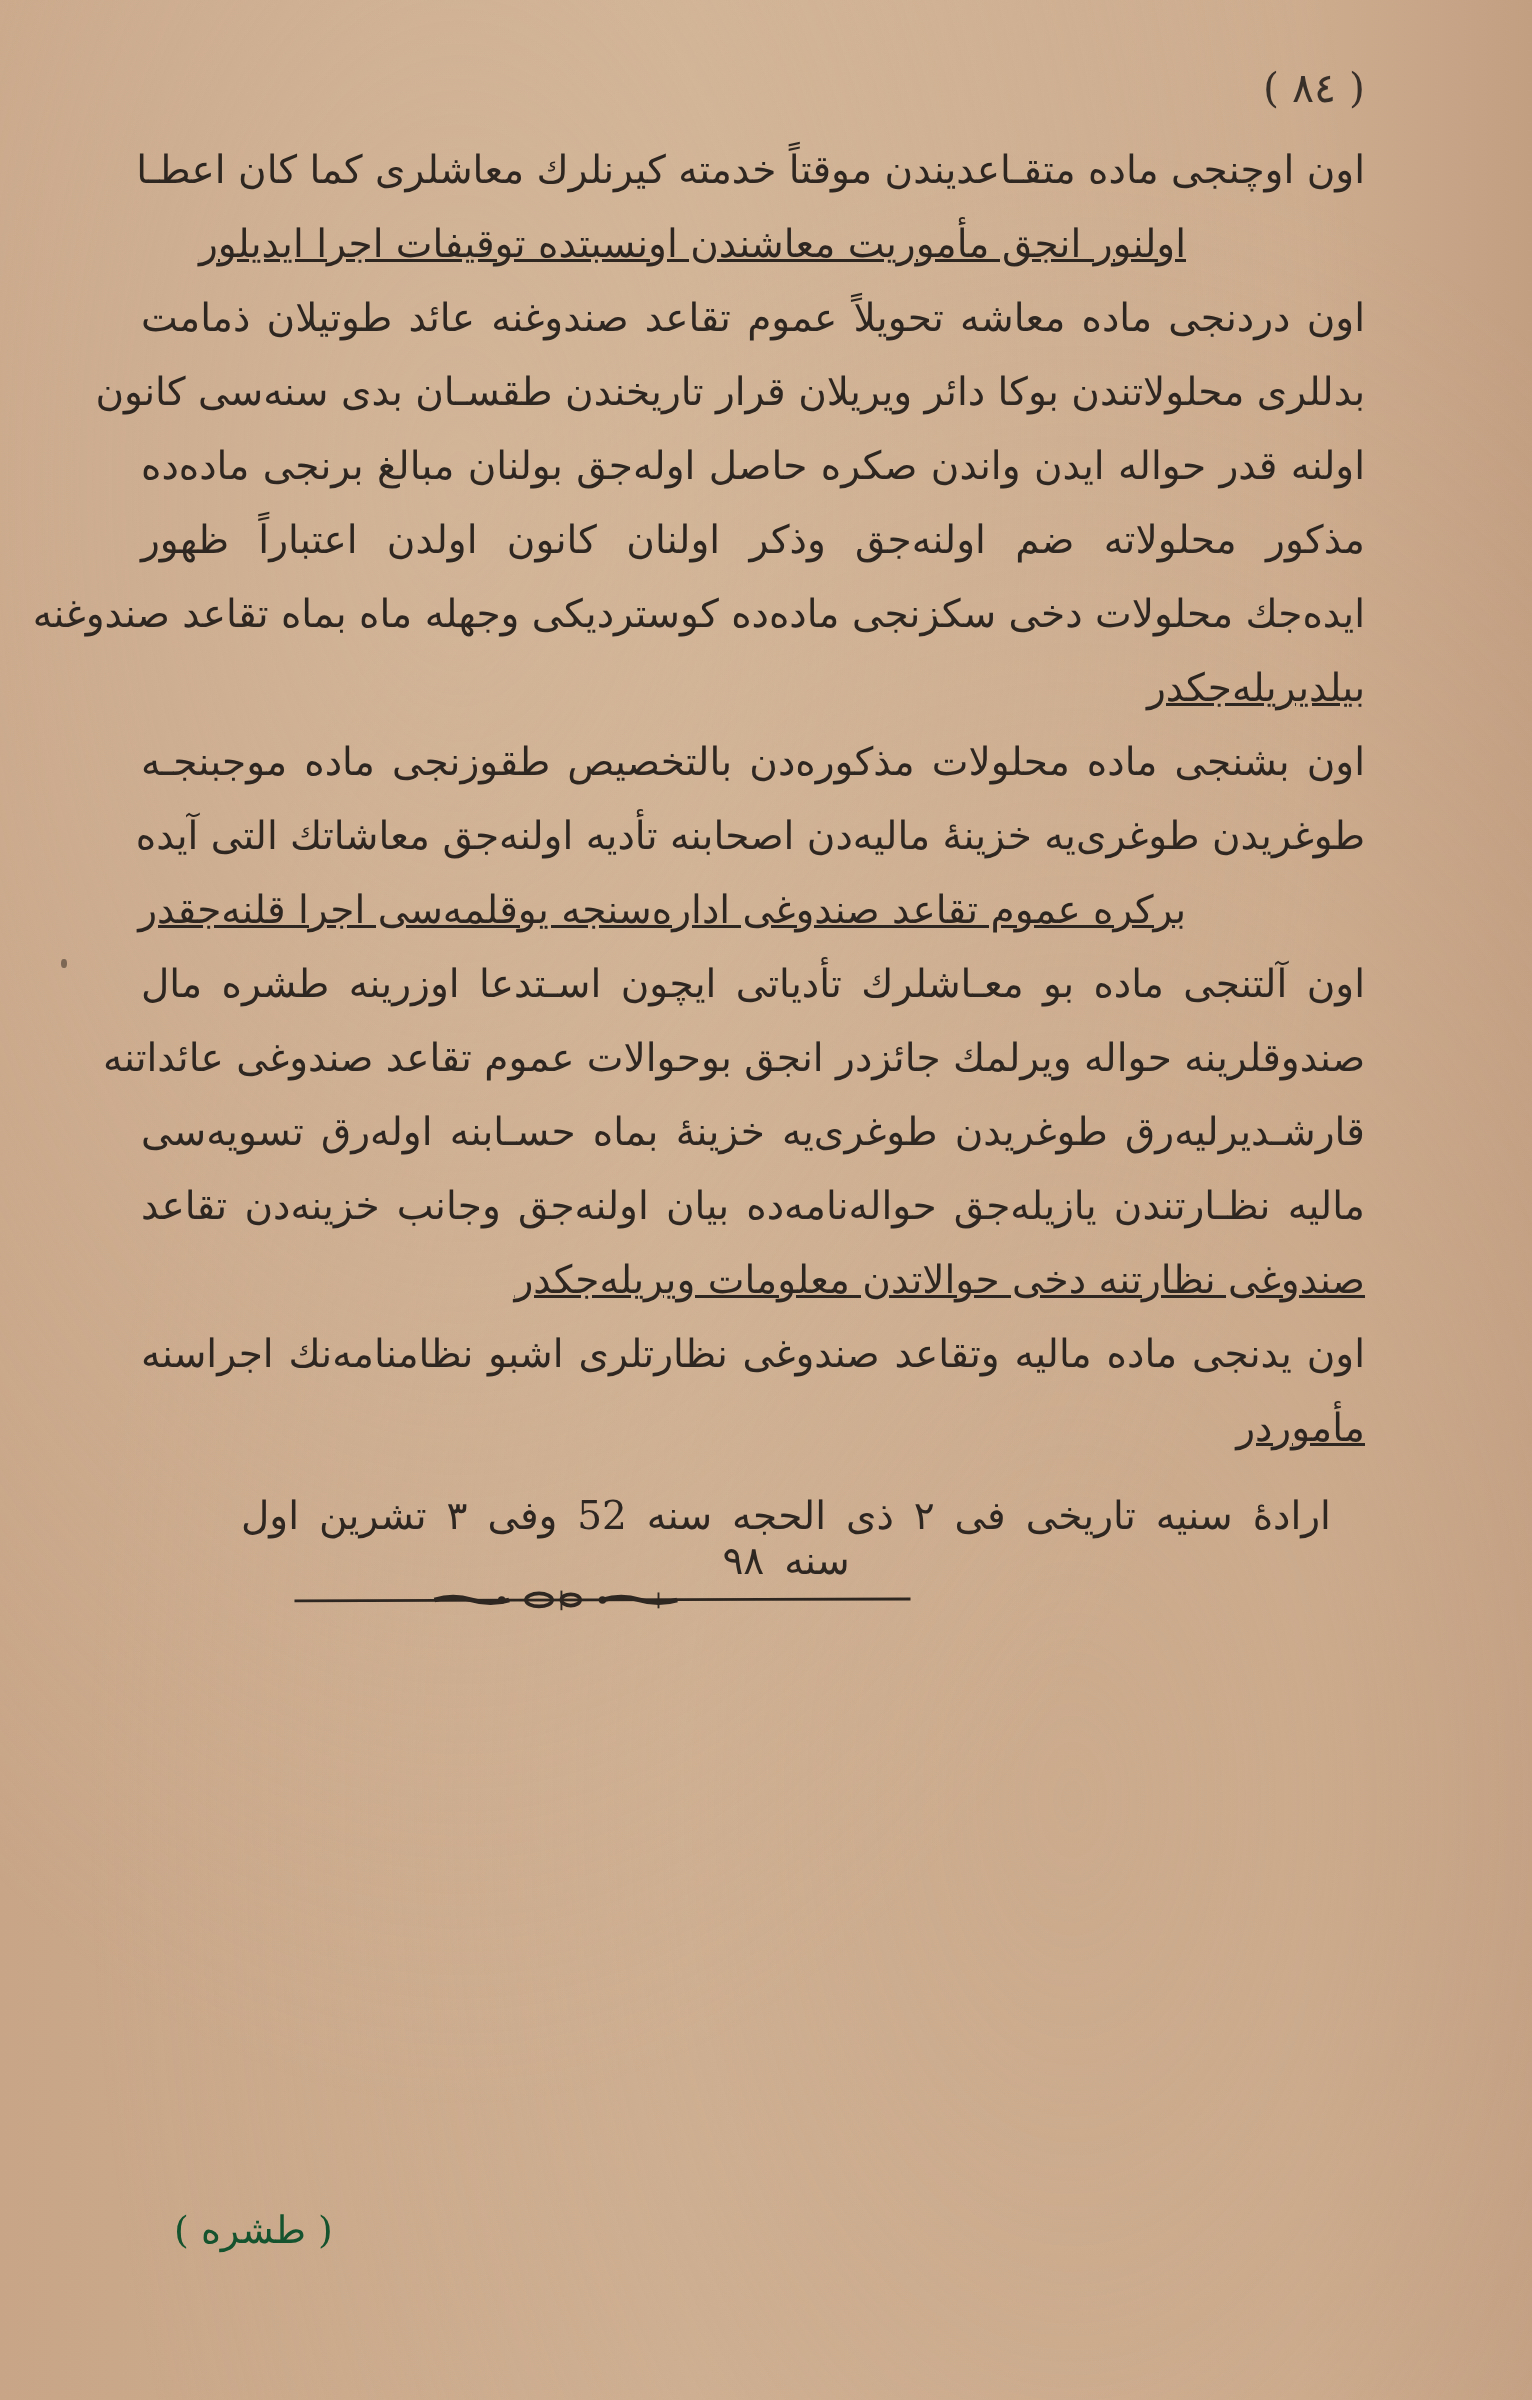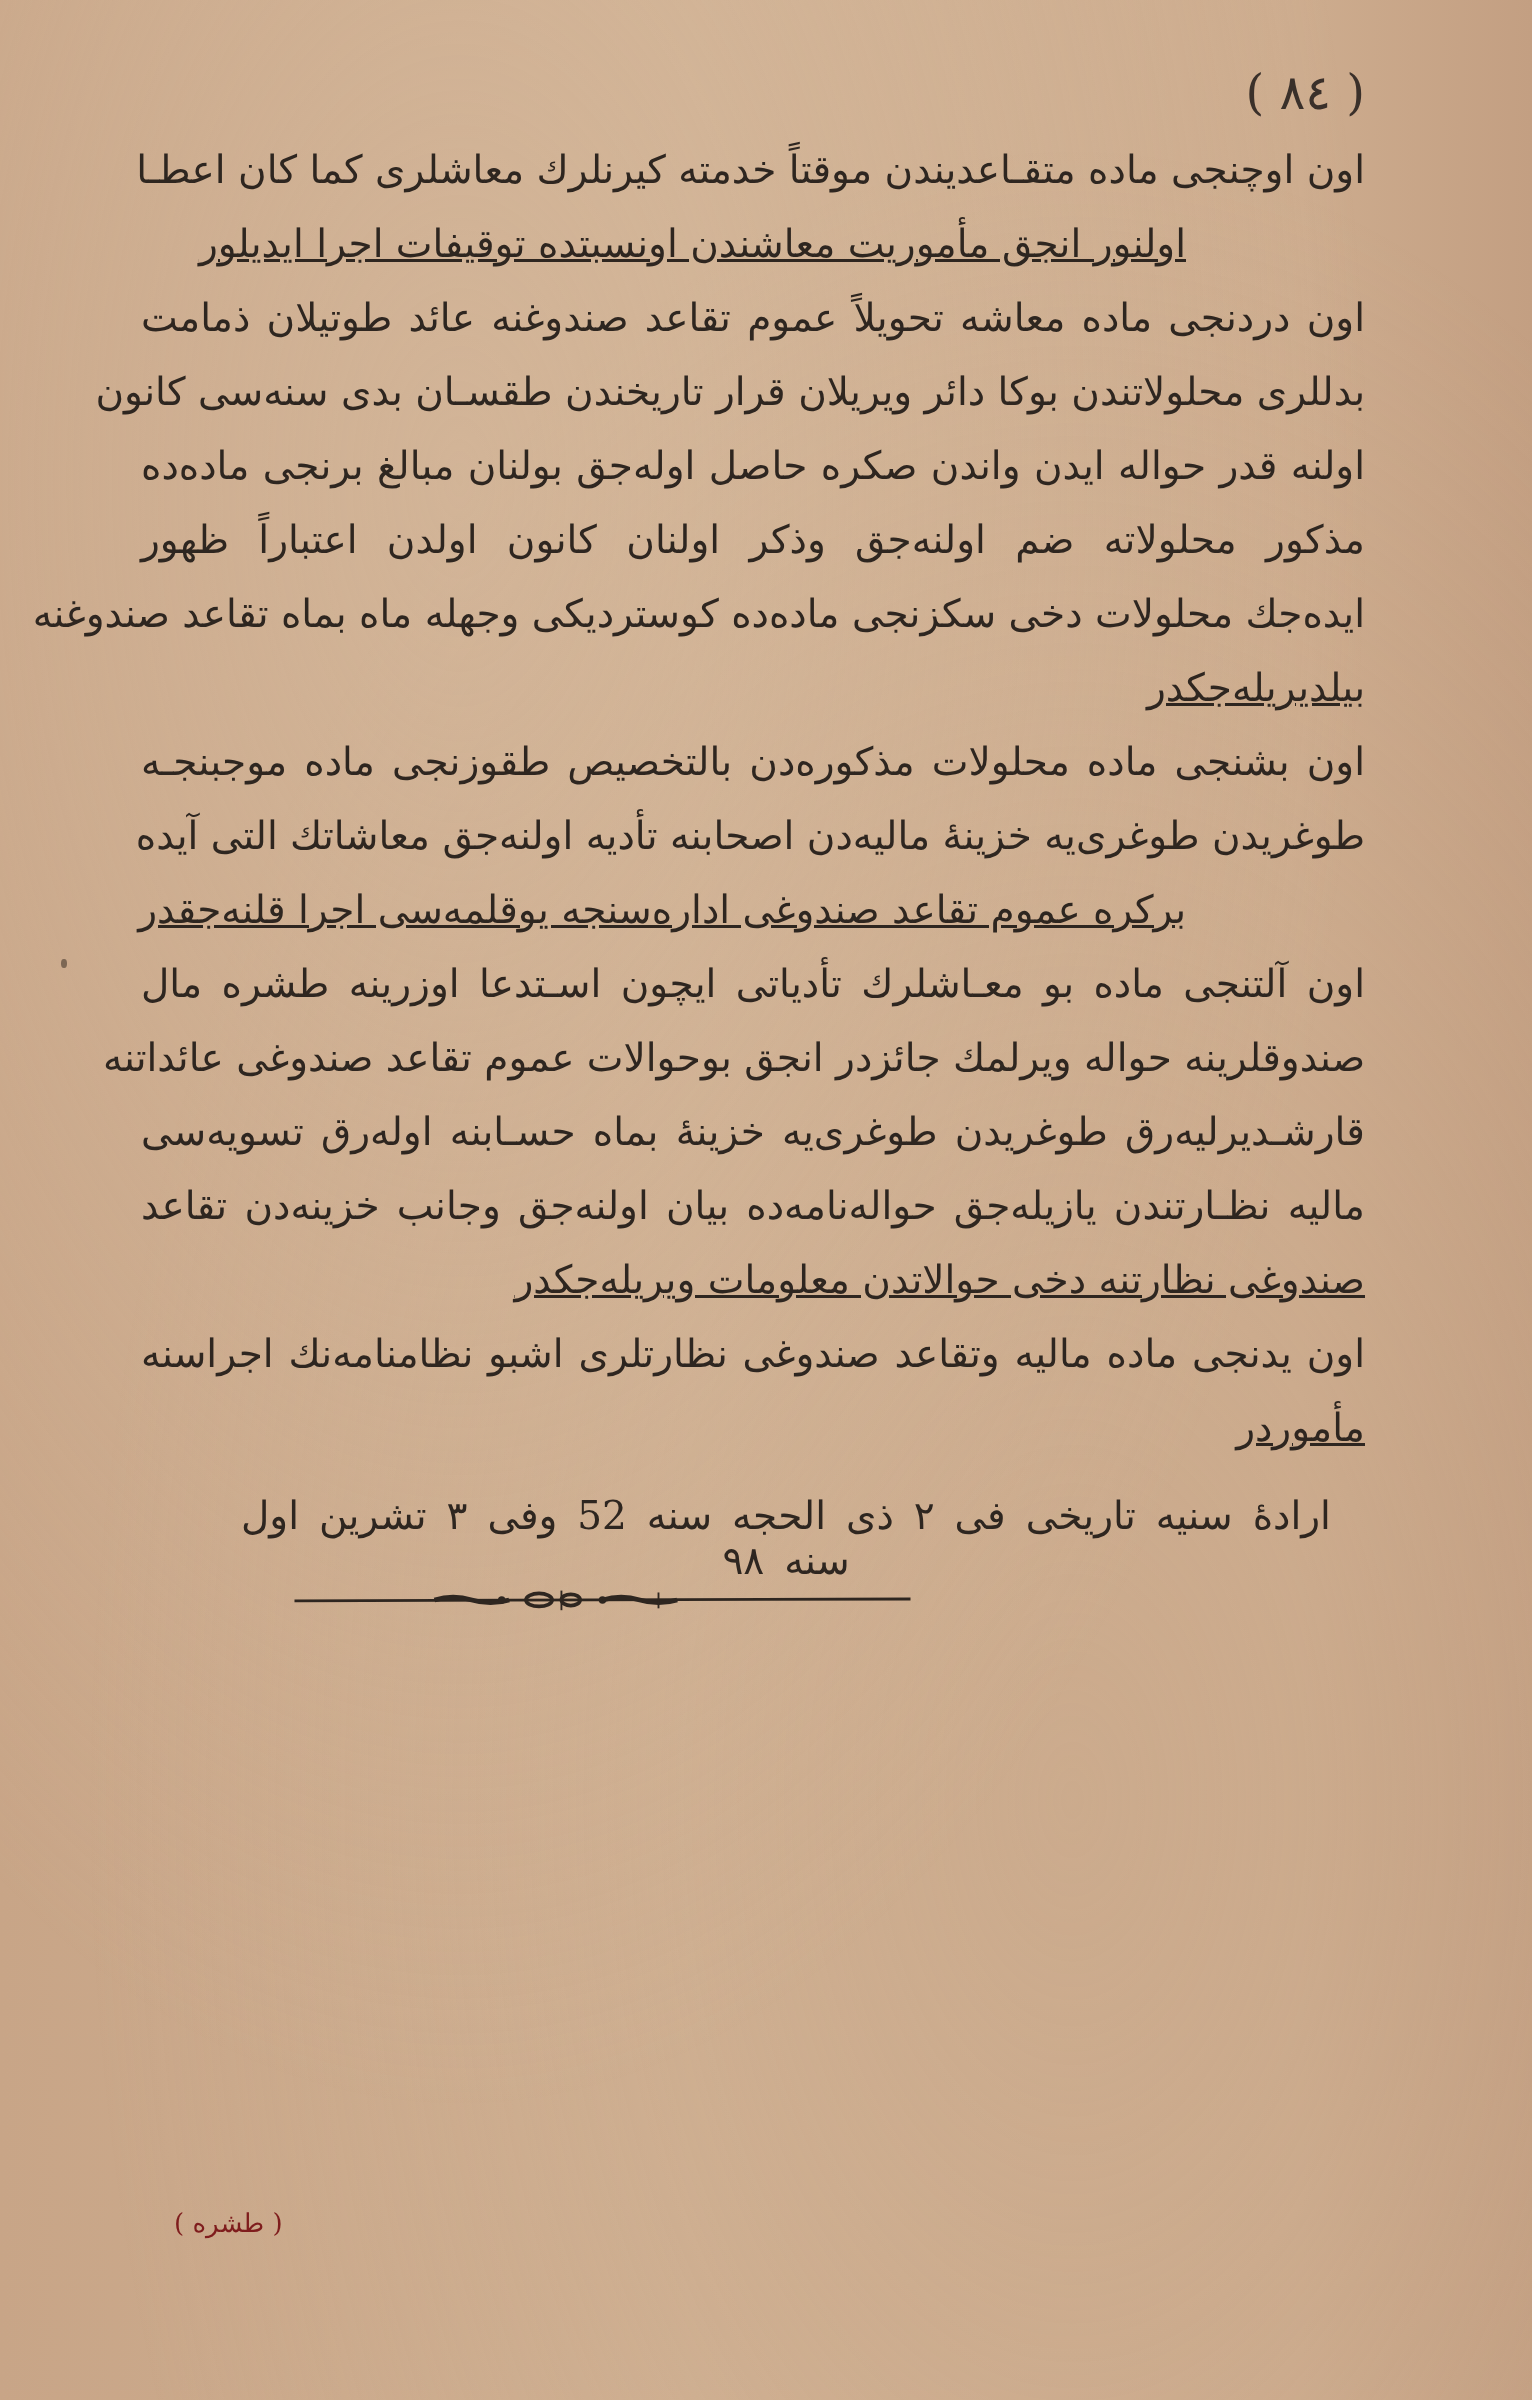--- a/index.html
+++ b/index.html
@@ -15,21 +15,21 @@
     color: #2e2620;
   }
   .page {
     position: absolute; left: 141px; top: 56px; width: 1224px;
   }
   .header {
     position: relative; height: 75px;
   }
   .page-number {
     position: absolute; right: 0; top: 7.5px;
-    font-size: 48px; letter-spacing: 3.8px; color: #3a302a;
+    font-size: 41px; letter-spacing: 3.8px; color: #3a302a;
   }
   .running-head {
     position: absolute; left: 0; right: 0; top: 9.4px; text-align: center;
     font-size: 38px; color: #3a302a;
   }
   .body-text {
     direction: rtl; text-align: justify; text-align-last: right;
     font-size: 39px; line-height: 74px;
     margin-top: 1.9px;
   }
@@ -38,21 +38,21 @@
   .line.indent { padding-right: 179px; }
   .decree-line {
     direction: rtl; text-align: center; font-size: 39px;
     margin-top: 28px; padding-left: 66px; word-spacing: 7.5px;
   }
   .ornament {
     position: absolute; left: 292px; top: 1585px; width: 621px; height: 28px;
   }
   .catchword {
     position: absolute; left: 174px; top: 2208px;
-    font-size: 26px; direction: rtl; color: #7f1d1d;
+    font-size: 38px; direction: rtl; color: #14532d;
   }
   .stain {
     position: absolute; left: 61px; top: 959px; width: 5.6px; height: 8.5px;
     background: #5a4a3c; border-radius: 50%; opacity: .7;
   }
 </style>
 </head>
 <body>
 
 <div class="page">

